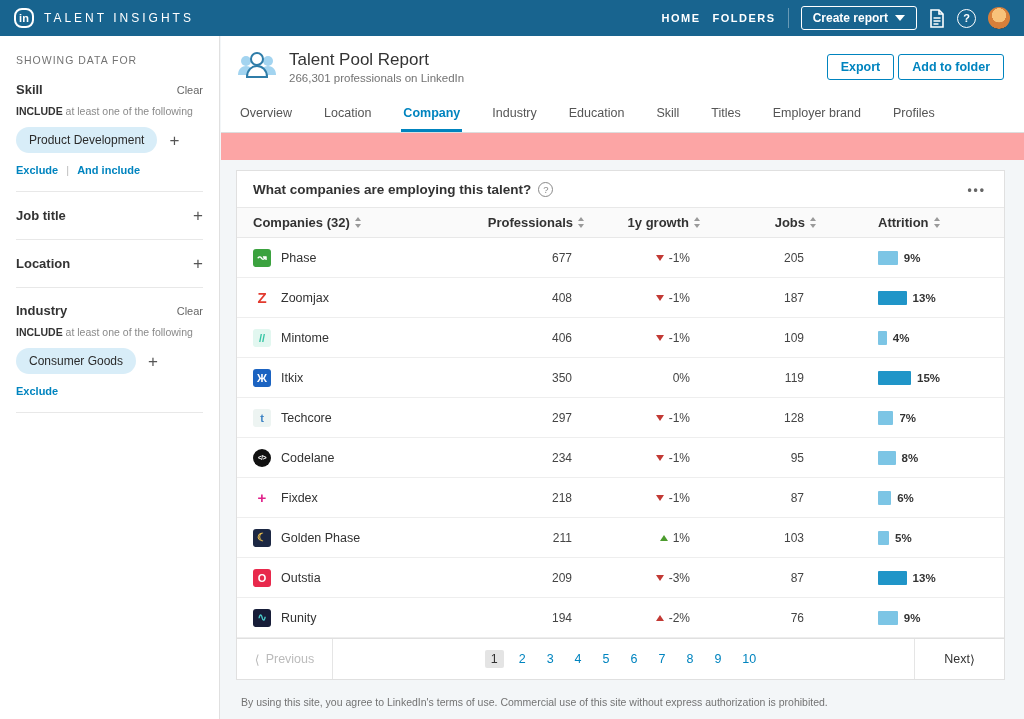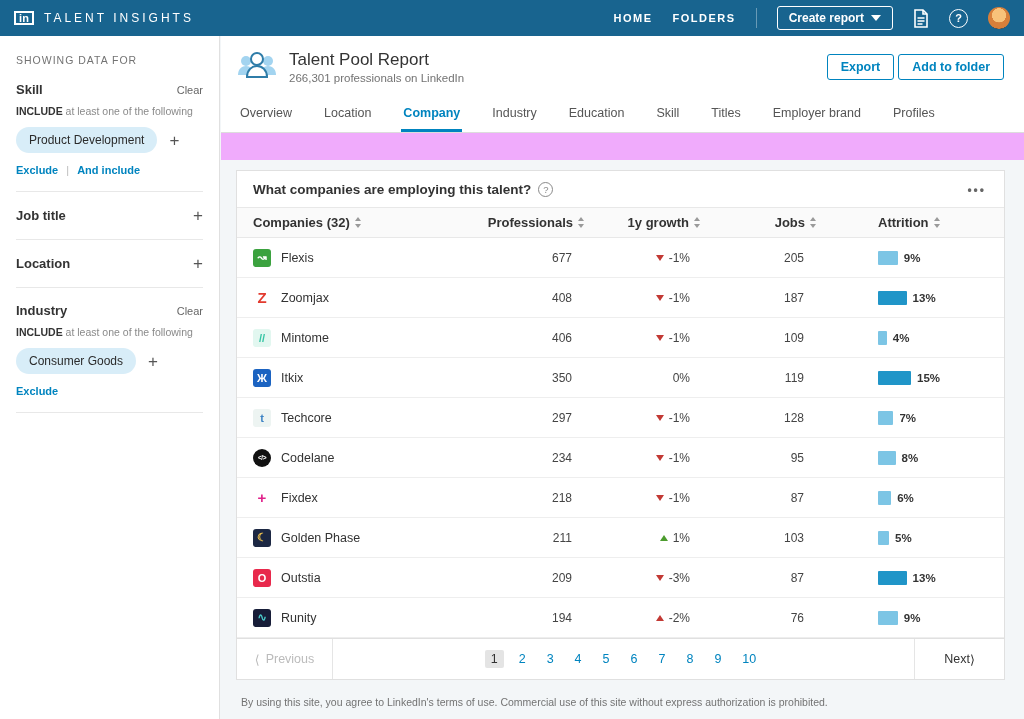--- a/index.html
+++ b/index.html
@@ -2,25 +2,25 @@
 <html><head>
 <meta charset="utf-8">
 <style>
   * { margin:0; padding:0; box-sizing:border-box; }
   html,body { width:1024px; height:719px; overflow:hidden; background:#F3F6F8;
     font-family:"Liberation Sans", sans-serif; color:#333; }
 
   
   .nav { position:absolute; left:0; top:0; width:1024px; height:36px; background:#18648F;
     display:flex; align-items:center; padding:0 14px; z-index:5; }
-  .nav-logo-box { width:20px; height:14px; border:2px solid #fff; border-radius:0;
+  .nav-logo-box { width:20px; height:20px; border:2px solid #fff; border-radius:8px;
     color:#fff; font-weight:bold; font-size:11px; display:flex; align-items:center;
     justify-content:center; margin-right:10px; }
   .nav-brand { color:#fff; font-size:12px; letter-spacing:3px; font-weight:400; }
-  .nav-right { margin-left:auto; display:flex; align-items:center; gap:20px; }
+  .nav-right { margin-left:auto; display:flex; align-items:center; gap:12px; }
   .nav-link { color:#fff; font-size:11px; font-weight:bold; letter-spacing:1.5px; cursor:pointer; }
   .nav-divider { width:1px; height:20px; background:rgba(255,255,255,.35); }
   .create-btn { border:1.5px solid #fff; border-radius:3px; color:#fff; background:transparent;
     font-size:12px; font-weight:bold; padding:4px 11px; display:flex; align-items:center; gap:7px;
     font-family:inherit; cursor:pointer; }
   .caret-down { width:0; height:0; border-left:5px solid transparent; border-right:5px solid transparent;
     border-top:6px solid #fff; display:inline-block; }
   .doc-icon svg, .help-circle { display:block; }
   .help-circle { width:19px; height:19px; border:1.7px solid #fff; border-radius:50%;
     color:#fff; font-size:11px; font-weight:bold; display:flex; align-items:center; justify-content:center; }
@@ -38,21 +38,21 @@
   .include-line { font-size:10.5px; color:#8a8a8a; margin-top:8px; }
   .include-line b { color:#333; }
   .pill-row { display:flex; align-items:center; gap:12px; margin-top:10px; }
   .pill { background:#D8EDF8; border-radius:14px; padding:6px 13px; font-size:12px; color:#2b2b2b; cursor:pointer; }
   .links-row { margin-top:11px; font-size:11px; }
   .blue-link { color:#0084BF; font-weight:bold; cursor:pointer; }
   .link-sep { color:#bbb; margin:0 5px; }
   .side-hr { border:none; border-top:1px solid #E8E8E8; margin:15px 0; }
 
   
-  .main { position:absolute; left:221px; top:36px; right:0; bottom:0; background:#f0abfc; }
+  .main { position:absolute; left:221px; top:36px; right:0; bottom:0; background:#fca5a5; }
   .report-head { display:flex; align-items:center; padding:12px 20px 8px 16px; background:#fff; }
   .report-icon { margin-right:12px; }
   .report-title { font-size:17px; color:#333; font-weight:500; }
   .report-sub { font-size:11.5px; color:#737373; margin-top:2px; }
   .head-actions { margin-left:auto; display:flex; gap:4px; }
   .outline-btn { border:1.5px solid #0084BF; border-radius:3px; background:#fff; color:#0084BF;
     font-weight:bold; font-size:12.5px; padding:5px 13px; font-family:inherit; cursor:pointer; }
 
   .tabs { display:flex; gap:28px; padding:6px 20px 0 17px; border-bottom:1px solid #DDD; background:#fff; }
   .tab { font-size:12.5px; color:#555; padding:6px 2px 9px; cursor:pointer; border-bottom:3px solid transparent; }
@@ -266,21 +266,21 @@
               <i class="u"></i>
               <i class="d"></i>
             </span>
         </div>
       </div>
 
       <div>
           <div class="tgrid trow">
             <div class="cell company">
               <span class="logo square" style="background: rgb(59, 162, 63); color: rgb(255, 255, 255);">↝</span>
-              <span class="cname">Flexis</span>
+              <span class="cname">Phase</span>
             </div>
             <div class="cell num-p">677</div>
             <div class="cell growth">
               <span class="tri down" style="border-top-color: rgb(194, 57, 52);"></span>
               <span class="">-1%</span>
             </div>
             <div class="cell num-j">205</div>
             <div class="cell attr">
               <span class="bar" style="width: 19.8px; background: rgb(124, 197, 229);"></span>
               <span class="bar-label">9%</span>

